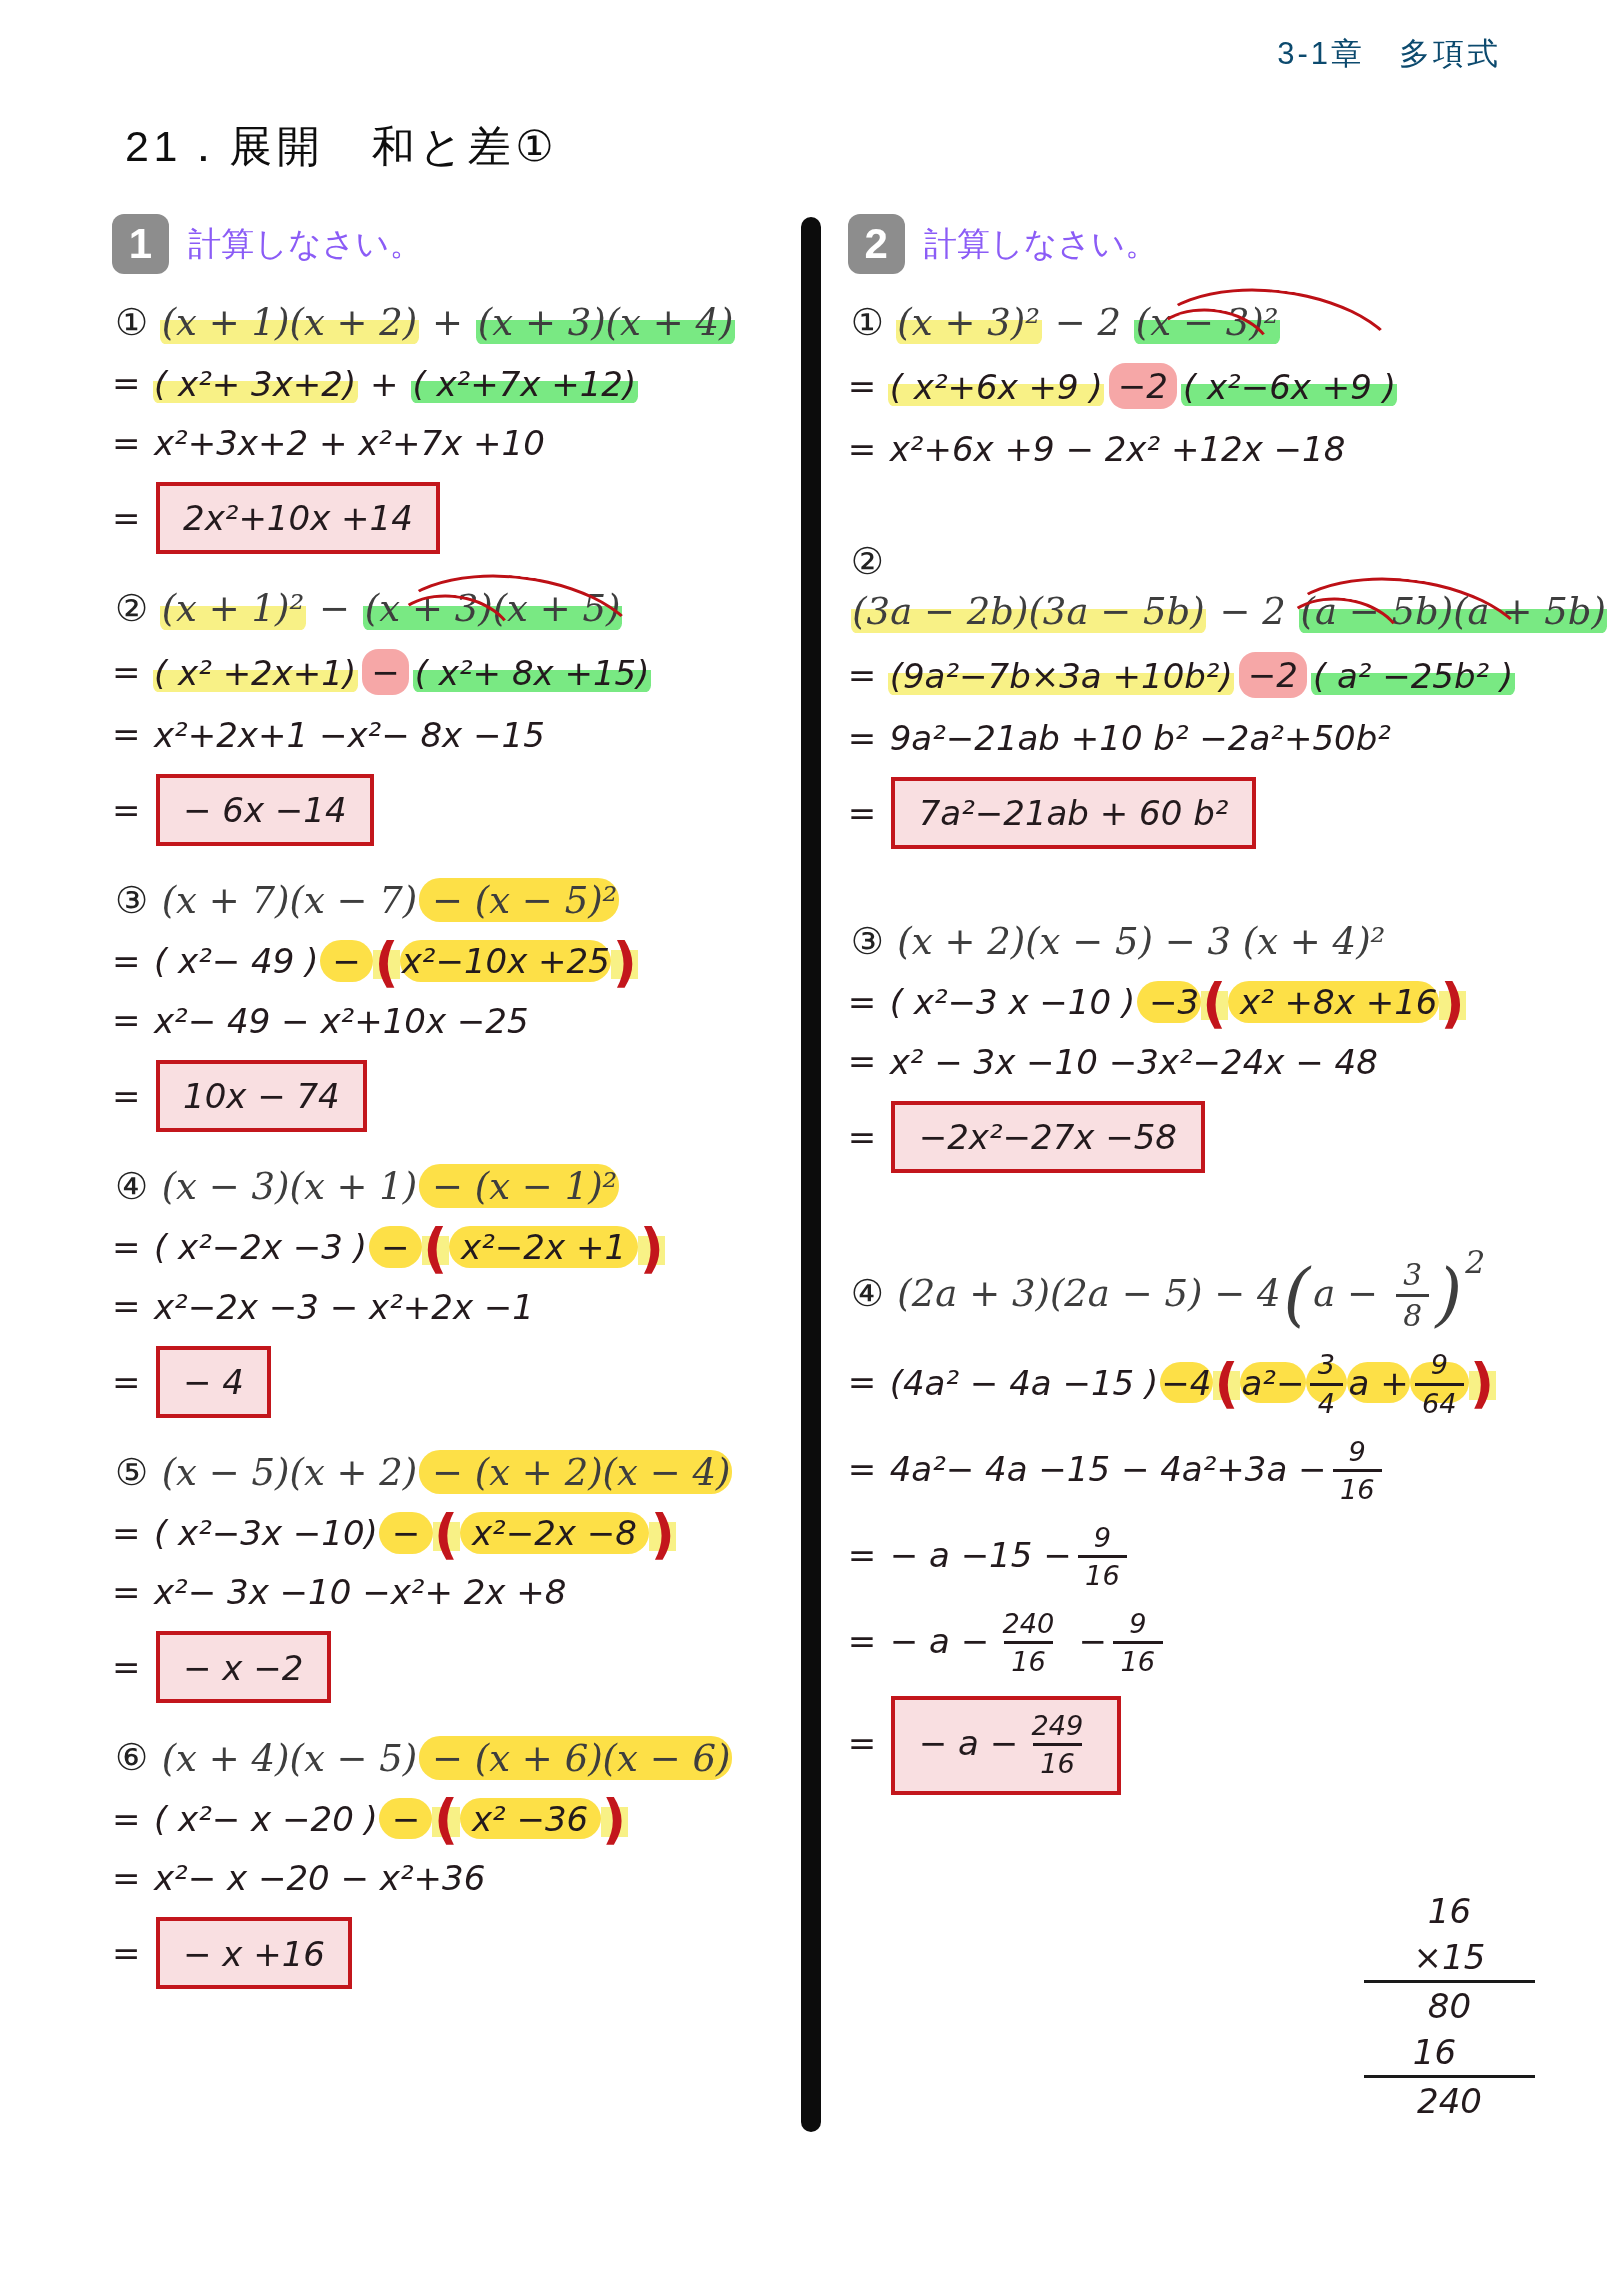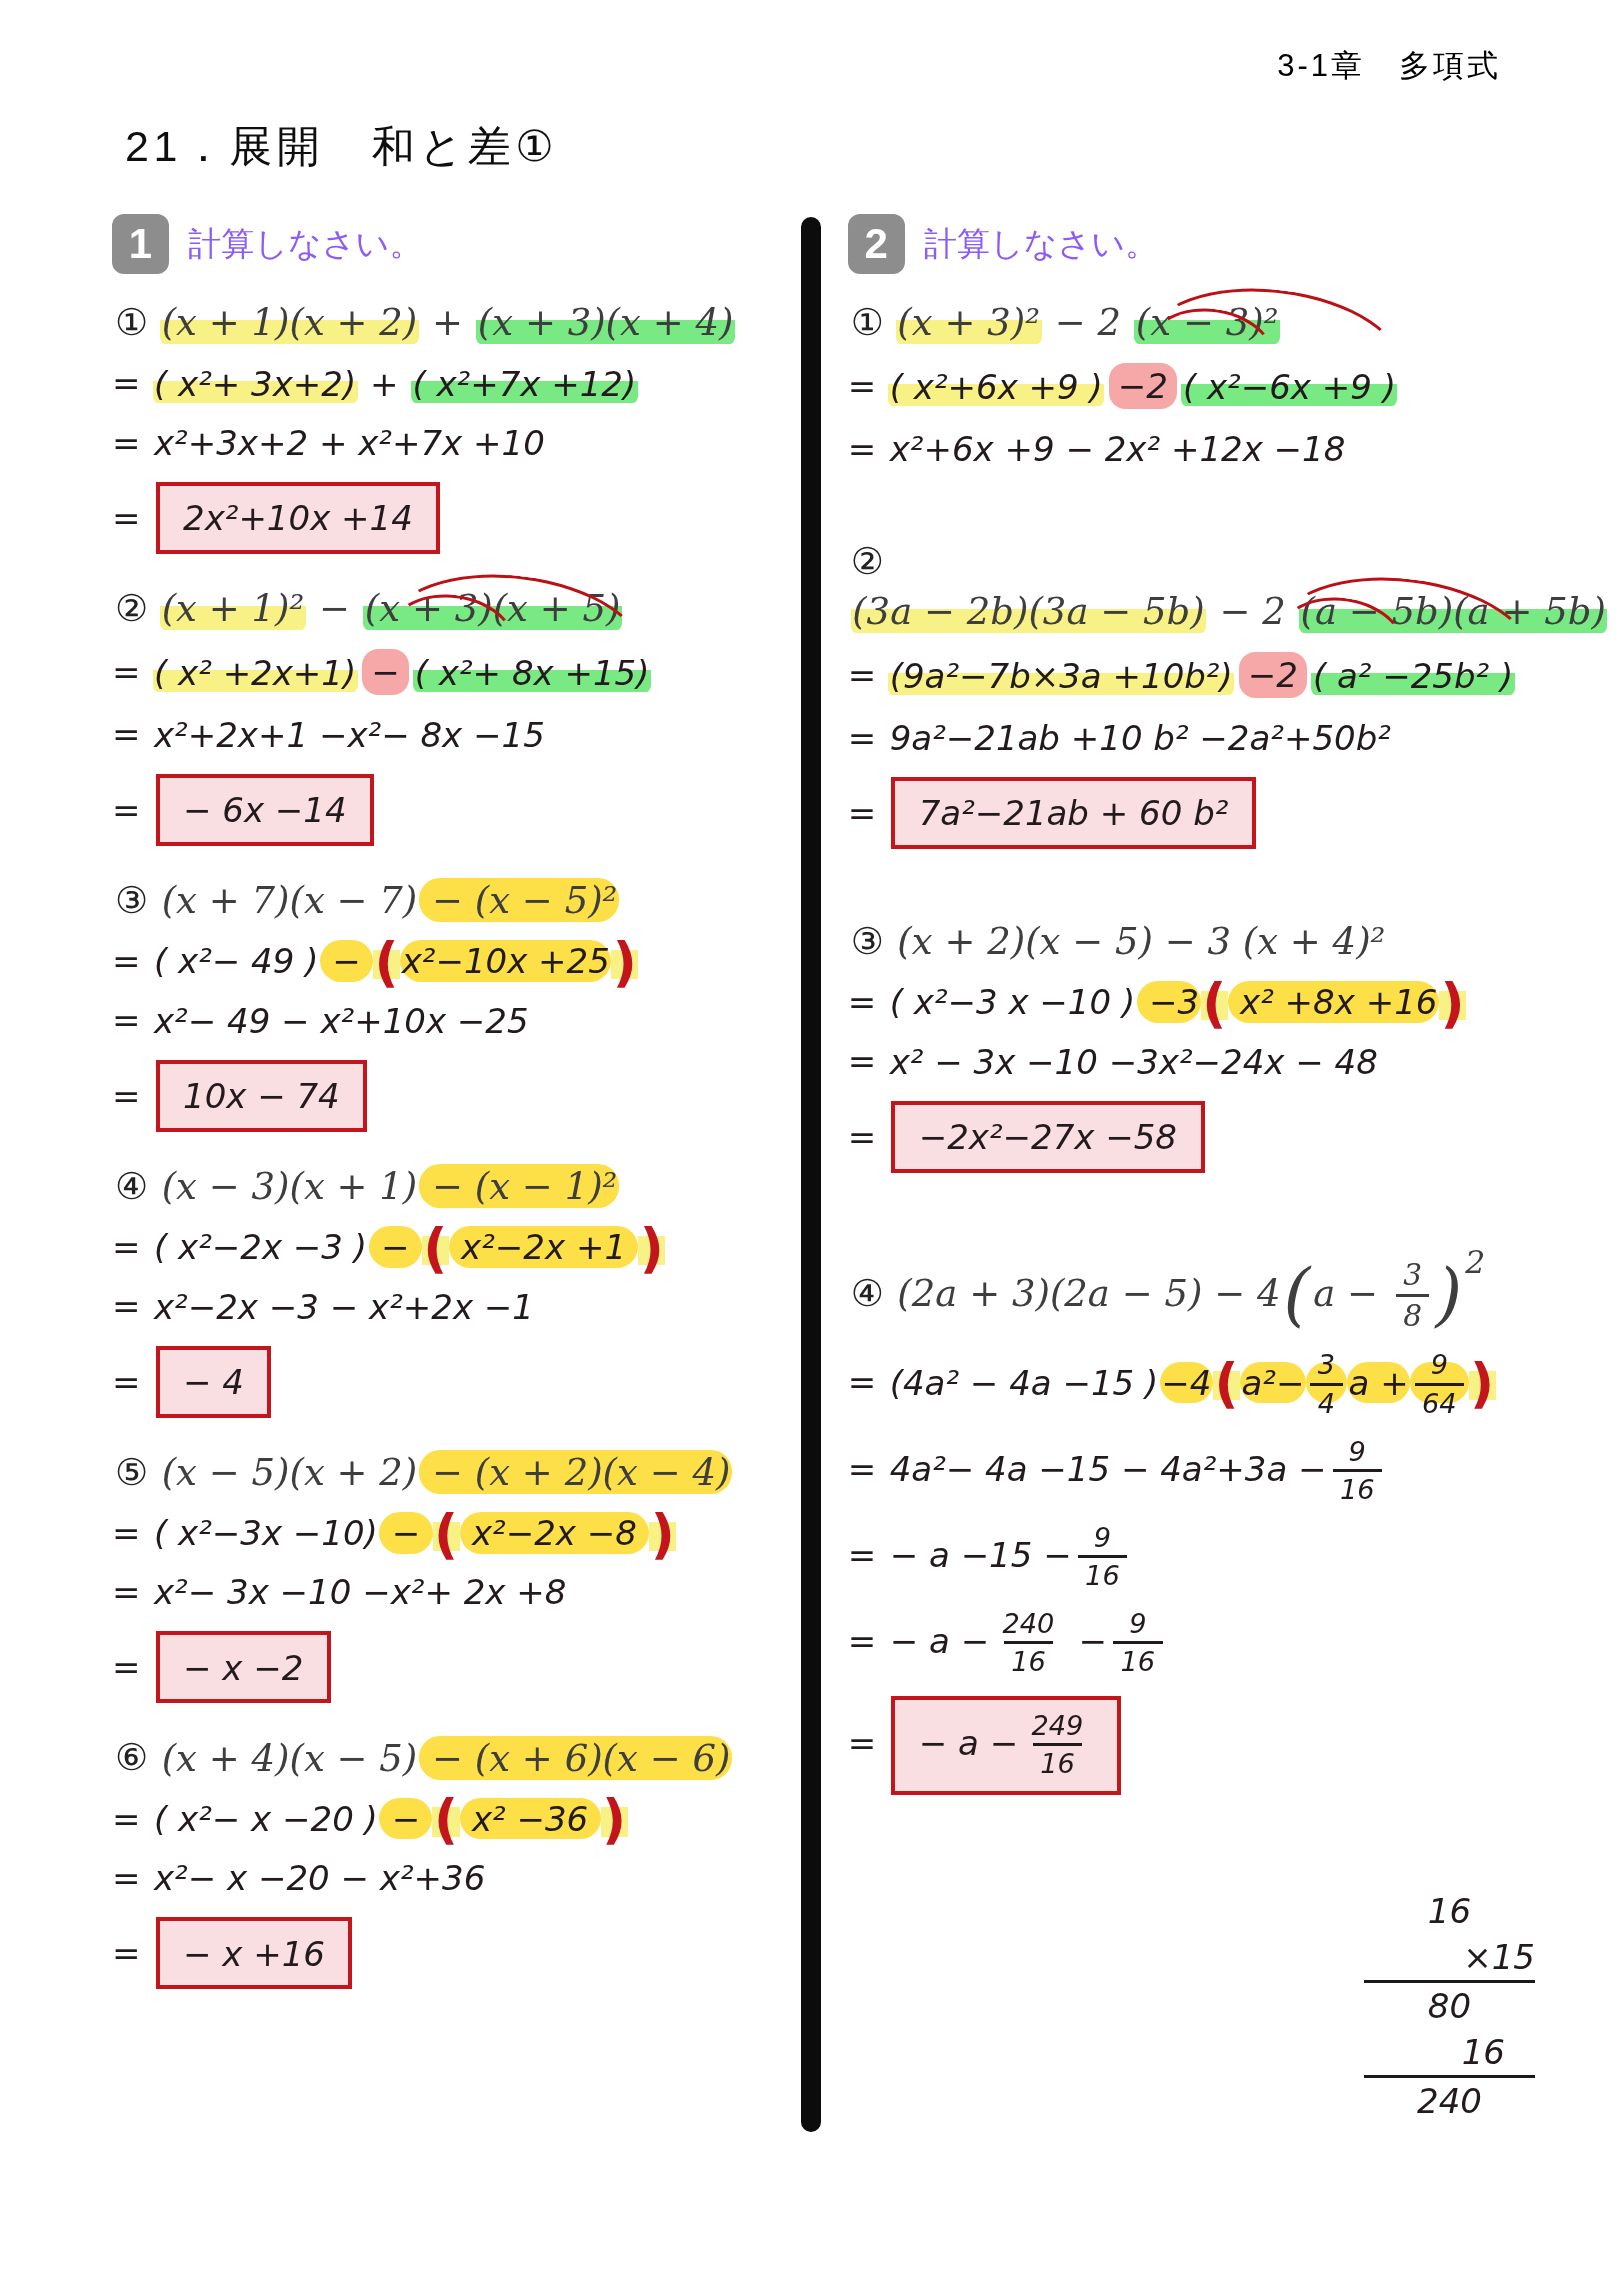--- a/index.html
+++ b/index.html
@@ -3,22 +3,22 @@
 <meta charset="utf-8">
 <style>
   html,body{margin:0;padding:0;}
   body{
     width:1624px;height:2295px;position:relative;overflow:hidden;
     background:#ffffff;
     font-family:"Liberation Sans","DejaVu Sans",sans-serif;
     color:#1c1c1c;
   }
   .chapter{
-    position:absolute;top:45px;right:123px;
-    font-size:31px;letter-spacing:3px;color:#000000;
+    position:absolute;top:33px;right:123px;
+    font-size:31px;letter-spacing:3px;color:#0c4a6e;
   }
   .page-title{
     position:absolute;top:118px;left:125px;
     font-size:43px;letter-spacing:4.5px;color:#0e0e0e;
   }
   .columns{
     position:absolute;top:214px;left:112px;right:22px;
     display:flex;align-items:flex-start;
   }
   .col{flex:none;}
@@ -91,21 +91,21 @@
   .arc{position:absolute;display:block;border:3.7px solid transparent;border-top-color:#bd1016;border-radius:50%;}
   .arc.a1{width:126px;height:89px;left:-4.5px;top:-54px;transform:rotate(9deg);}
   .arc.a2{width:253px;height:126px;left:-4.5px;top:-73px;transform:rotate(7deg);}
 
   .scratch{
     position:absolute;right:89px;top:1888px;width:171px;
     font-family:"DejaVu Sans",sans-serif;font-style:italic;
     font-size:34px;color:#231a1d;text-align:center;
   }
   .scratch .line{padding:3px 0;}
-  .scratch .line.u{border-bottom:3.7px solid #1a1a1a;text-align:right;}
+  .scratch .line.u{border-bottom:3.7px solid #1a1a1a;}
   .scratch .line.shift{padding-right:30px;}
 </style>
 </head>
 <body>
 
 <div class="chapter">3-1章　多項式</div>
 <div class="page-title">21．展開　和と差①</div>
 
 <div class="columns">
   <div class="col col-left">

